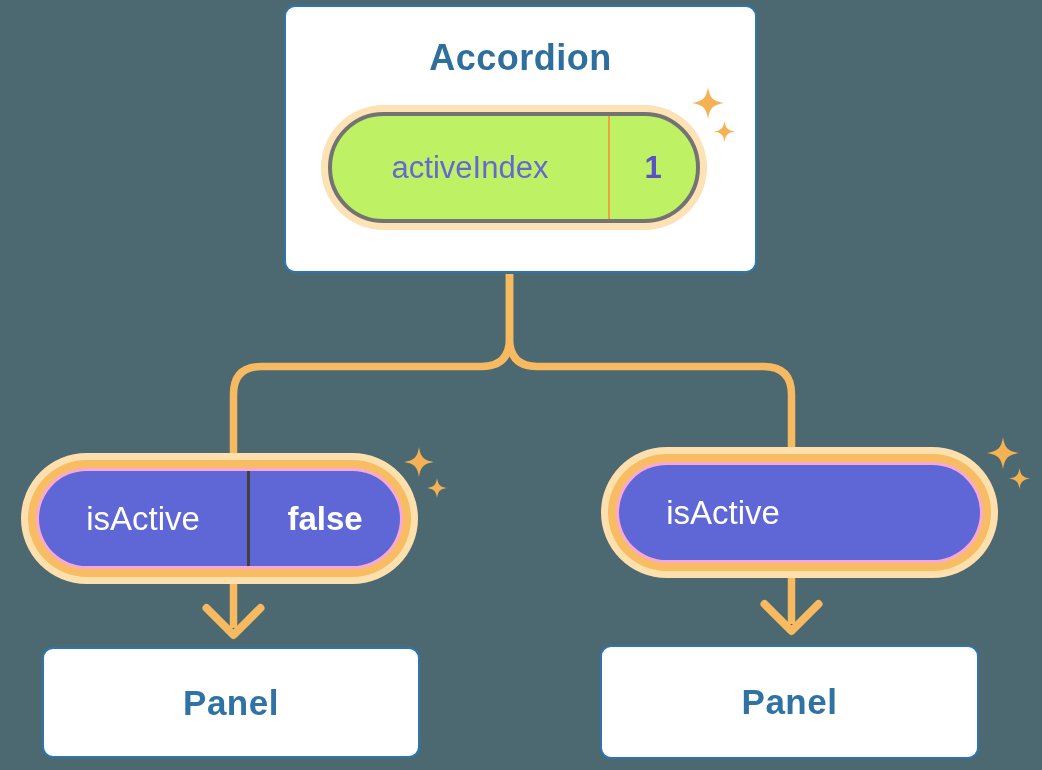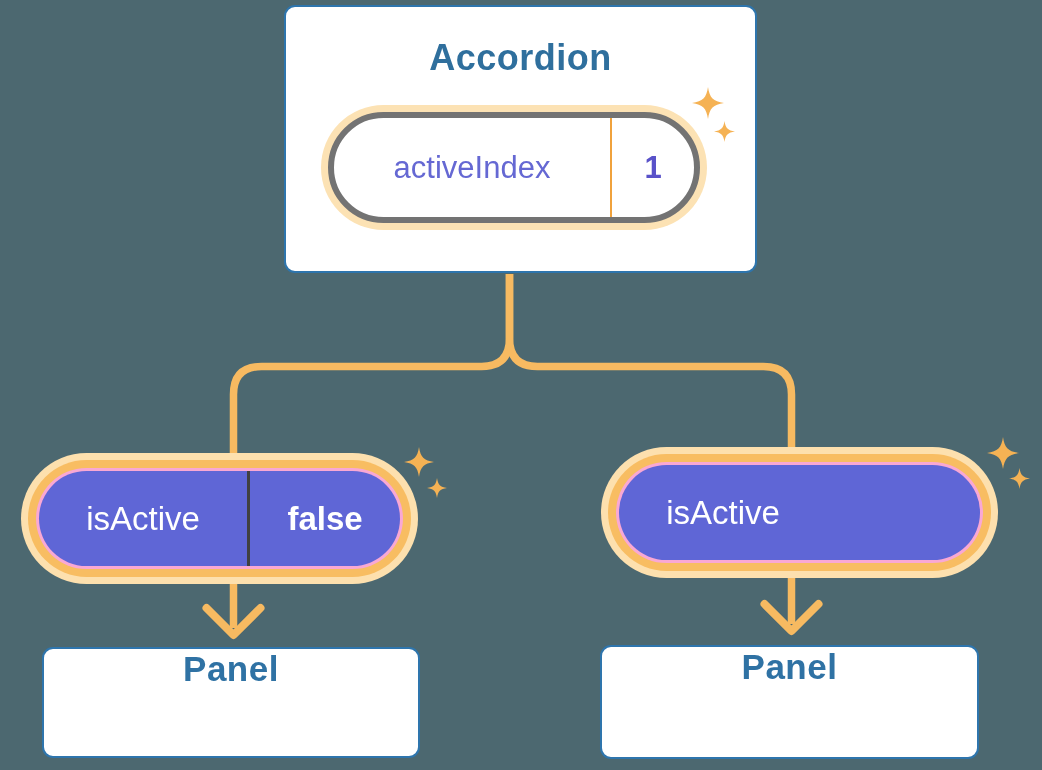--- a/index.html
+++ b/index.html
@@ -13,29 +13,29 @@
   .branch { stroke-width:7.5; }
   .stem   { stroke-width:7.5; stroke-linecap:butt; }
   .arrowhead { stroke-width:8; stroke-linecap:round; stroke-linejoin:round; }
 
   
   .card { position:absolute; background:#FFFFFF; border:2.5px solid #2E75AD; border-radius:11px; z-index:0; }
   .accordion-card { left:284px; top:5px; width:473px; height:268px; }
   .card-title { position:absolute; left:0; right:0; top:30px; text-align:center;
                 font-size:36px; font-weight:600; color:#2F6F9D; letter-spacing:0.5px; }
 
-  .panel-card { display:flex; justify-content:center; }
+  .panel-card { display:flex; align-items:center; justify-content:center; }
   .panel-left  { left:42px;  top:647px; width:378px; height:111px; }
   .panel-right { left:600px; top:645px; width:379px; height:114px; }
   .panel-title { font-size:35px; font-weight:600; color:#2F72A4; letter-spacing:0.5px; }
 
   
   .state-pill { position:absolute; left:35px; top:98px; width:386px; height:125px;
                 background:#FCE2B4; border-radius:70px; padding:7px; z-index:2; }
-  .state-ring { width:100%; height:100%; background:#ffffff; border:6px solid #737373;
+  .state-ring { width:100%; height:100%; background:#bef264; border:4px solid #737373;
                 border-radius:60px; display:flex; align-items:stretch; overflow:hidden; }
   .state-label { width:276px; display:flex; align-items:center; justify-content:center;
                  font-size:31px; color:#6568D3; }
   .state-value { flex:1; display:flex; align-items:center; justify-content:center;
                  border-left:2.5px solid #F0A23C; font-size:31px; font-weight:700; color:#5952C9; }
 
   
   .prop-pill { position:absolute; width:397px; height:131px; z-index:2;
                background:#FDE0AE; border-radius:70px; padding:7px; }
   .prop-pill-left  { left:21px;  top:453px; }

